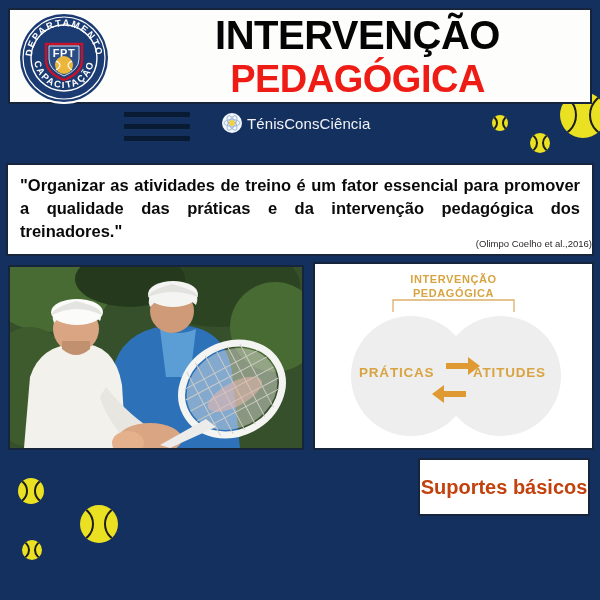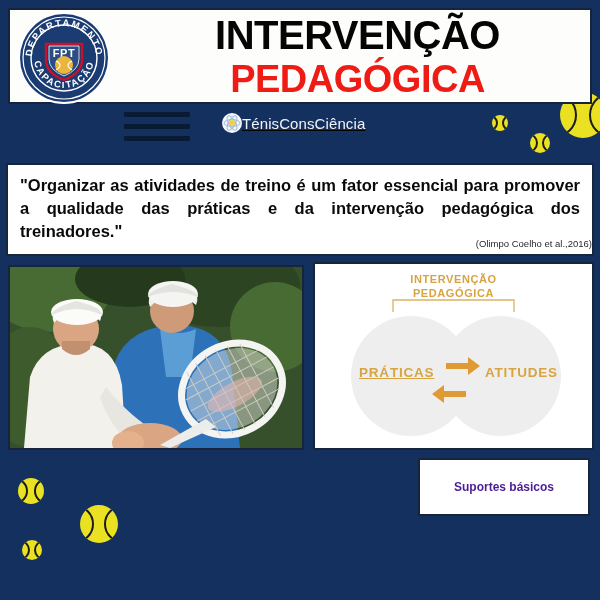--- a/index.html
+++ b/index.html
@@ -95,22 +95,22 @@
     background: #091a33;
     border-radius: 1px;
     margin-bottom: 7px;
   }
   .brand {
     position: absolute;
     left: 222px;
     top: 113px;
     display: flex;
     align-items: center;
-    z-index: 4;
-    text-decoration: underline;
+    gap: 5px;
+    z-index: 4;
   }
   .brand-text {
     color: #f1f3f7;
     font-size: 15px;
     letter-spacing: 0.1px;
   }
 
   
   .quote-panel {
     position: absolute;
@@ -179,22 +179,22 @@
     line-height: 14px;
   }
   .venn-word {
     position: absolute;
     top: 101px;
     font-size: 13.5px;
     font-weight: 700;
     color: #d8a441;
     letter-spacing: 0.8px;
   }
-  .venn-word.left  { left: 44px; text-decoration: underline; }
-  .venn-word.right { left: 158px; margin-left: 12px; }
+  .venn-word.left  { left: 44px; }
+  .venn-word.right { left: 158px; }
 
   
   .list-panel {
     position: absolute;
     left: 170px;
     top: 462px;
     width: 241px;
     height: 127px;
     background: #ffffff;
     border: 2px solid #16243c;
@@ -219,22 +219,22 @@
     background: #ffffff;
     border: 2px solid #16243c;
     box-sizing: border-box;
     display: flex;
     flex-direction: column;
     align-items: center;
     justify-content: center;
     z-index: 6;
   }
   .callout-line {
-    color: #4c1d95;
-    font-size: 12px;
+    color: #c2410c;
+    font-size: 20px;
     font-weight: 800;
     line-height: 21px;
     white-space: nowrap;
     text-align: center;
   }
 </style>
 </head>
 <body>
 
 <div id="poster">

